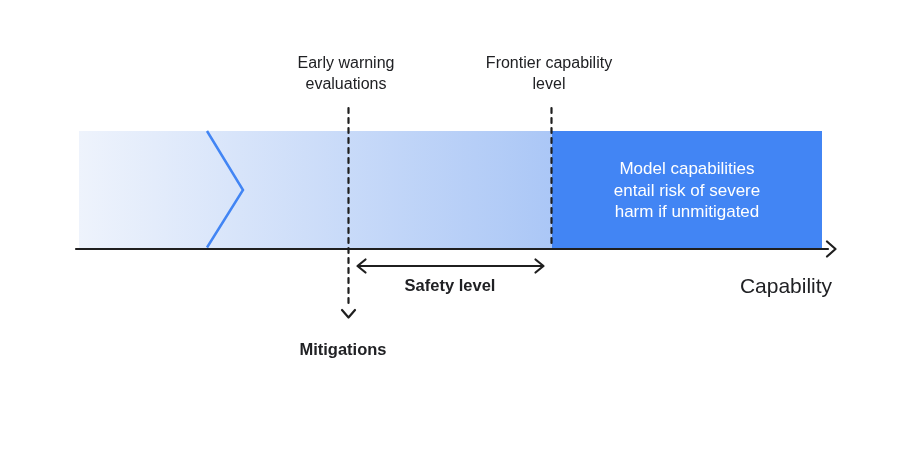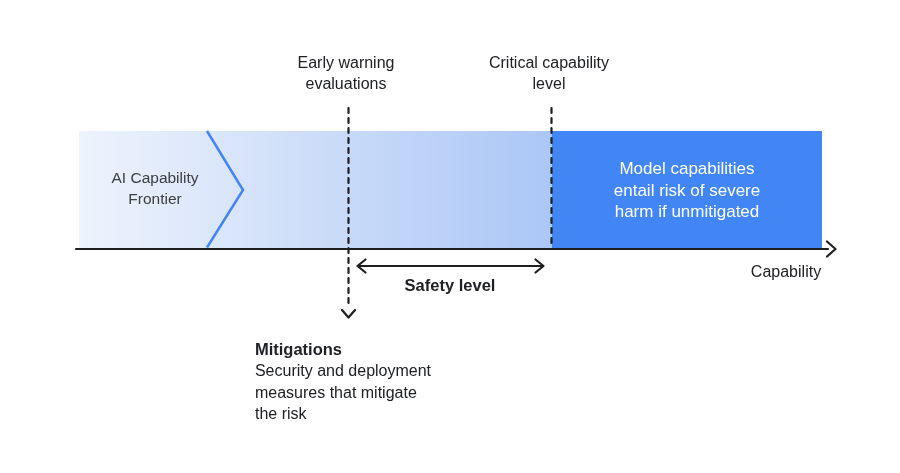--- a/index.html
+++ b/index.html
@@ -76,22 +76,22 @@
     font-weight: 500;
     line-height: 21.5px;
     color: var(--text-white);
   }
   .lbl-safety {
     left: 450px; top: 276px;
     font-size: 16.5px;
     font-weight: 600;
   }
   .lbl-capability {
-    left: 786px; top: 263px;
-    font-size: 16px;
+    left: 786px; top: 274px;
+    font-size: 21px;
     font-weight: 500;
   }
   .mitigations {
     position: absolute;
     left: 343px; top: 338px;
     transform: translateX(-50%);
     text-align: left;
     color: var(--text-dark);
   }
   .mitigations .mit-title {
@@ -126,34 +126,29 @@
     <path class="ink" d="M827 241.5 L835.5 249 L827 256.5"></path>
 
     <line class="ink" x1="359" y1="266" x2="542" y2="266"></line>
     <path class="ink" d="M365.5 259.5 L357.5 266 L365.5 272.5"></path>
     <path class="ink" d="M535.5 259.5 L543.5 266 L535.5 272.5"></path>
   </svg>
 
   <div class="label lbl-top lbl-early">Early warning
 evaluations</div>
 
-  <div class="label lbl-top lbl-critical">Critical capability
+  <div class="label lbl-top lbl-critical">Frontier capability
 level</div>
 
-  <div class="label lbl-frontier">AI Capability
-Frontier</div>
 
   <div class="label lbl-model">Model capabilities
 entail risk of severe
 harm if unmitigated</div>
 
   <div class="label lbl-safety">Safety level</div>
 
   <div class="label lbl-capability">Capability</div>
 
   <div class="mitigations">
     <div class="mit-title">Mitigations</div>
-    <div class="mit-body">Security and deployment
-measures that mitigate
-the risk</div>
   </div>
 
 </div>
 
 </body></html>

